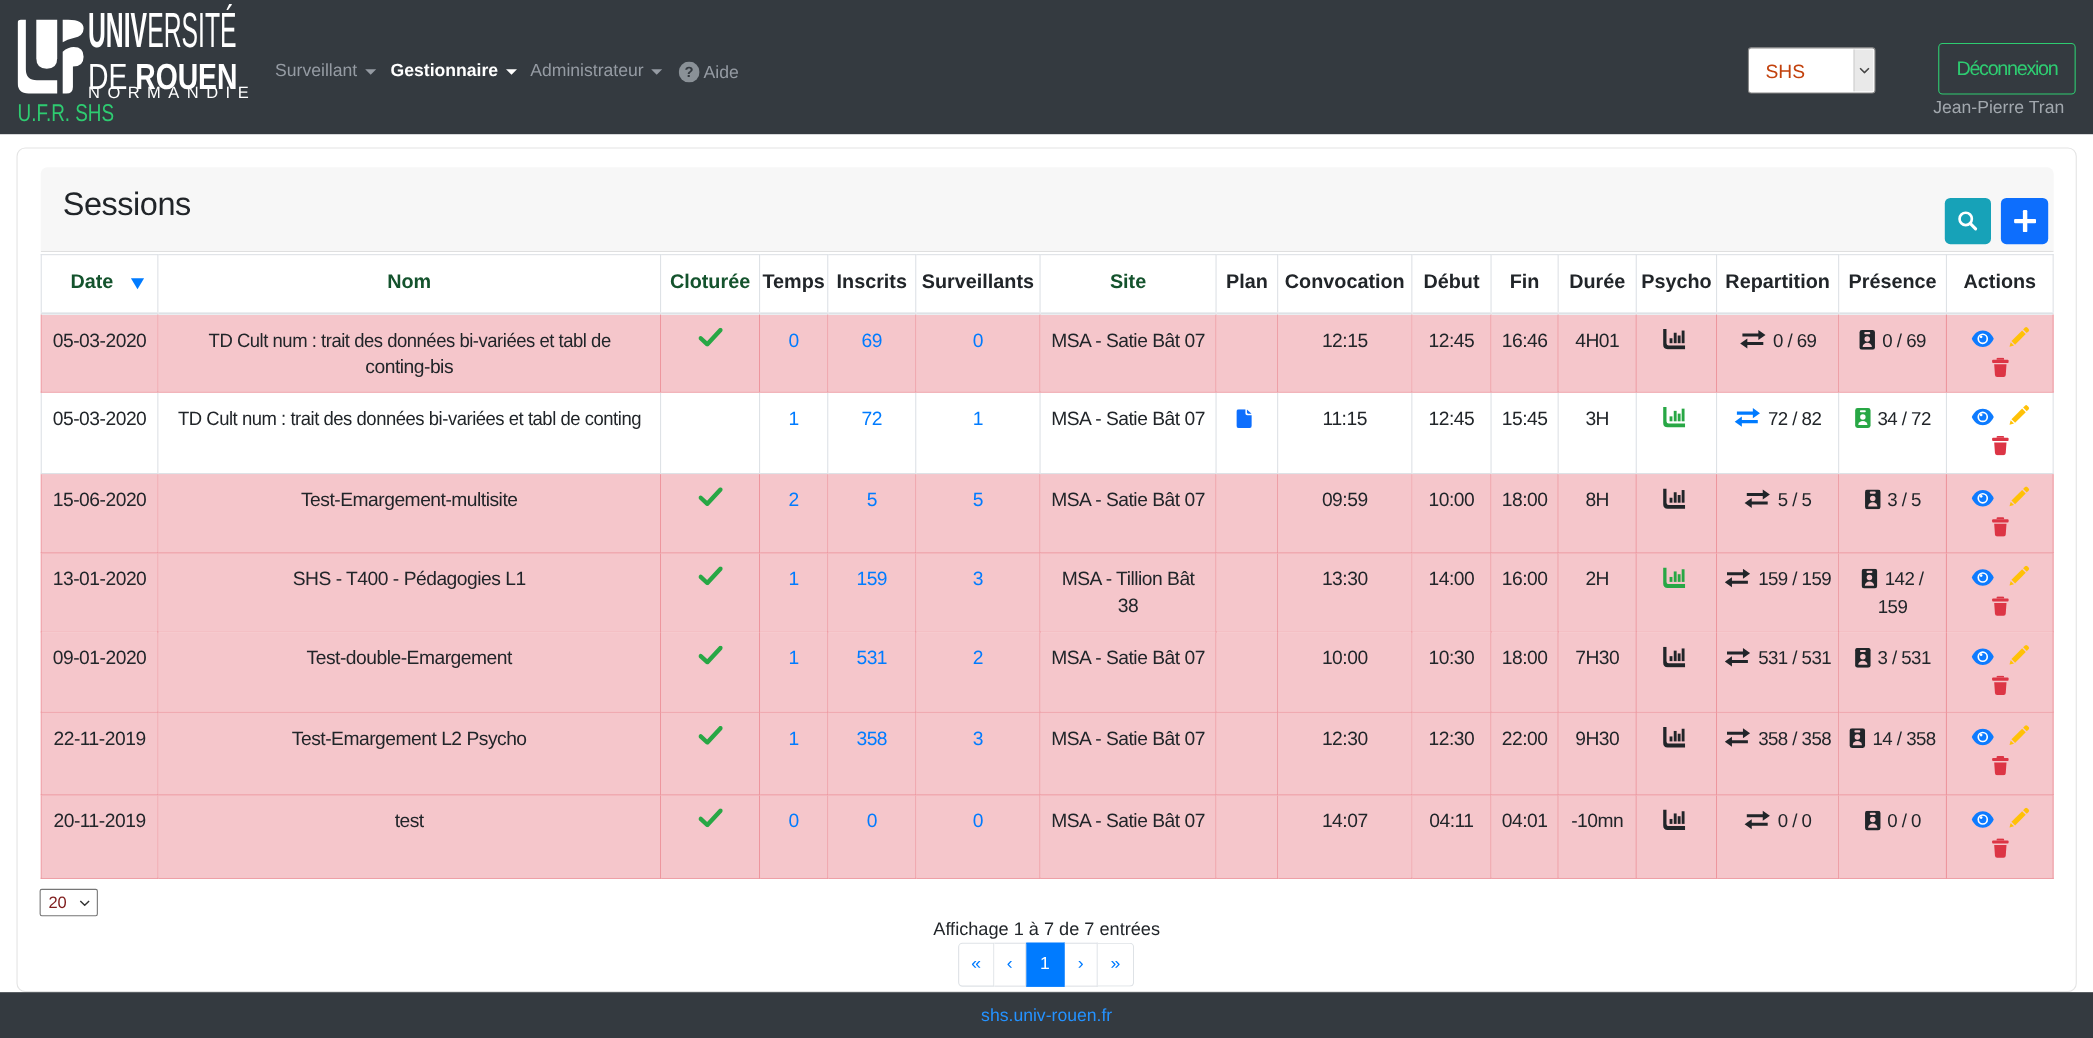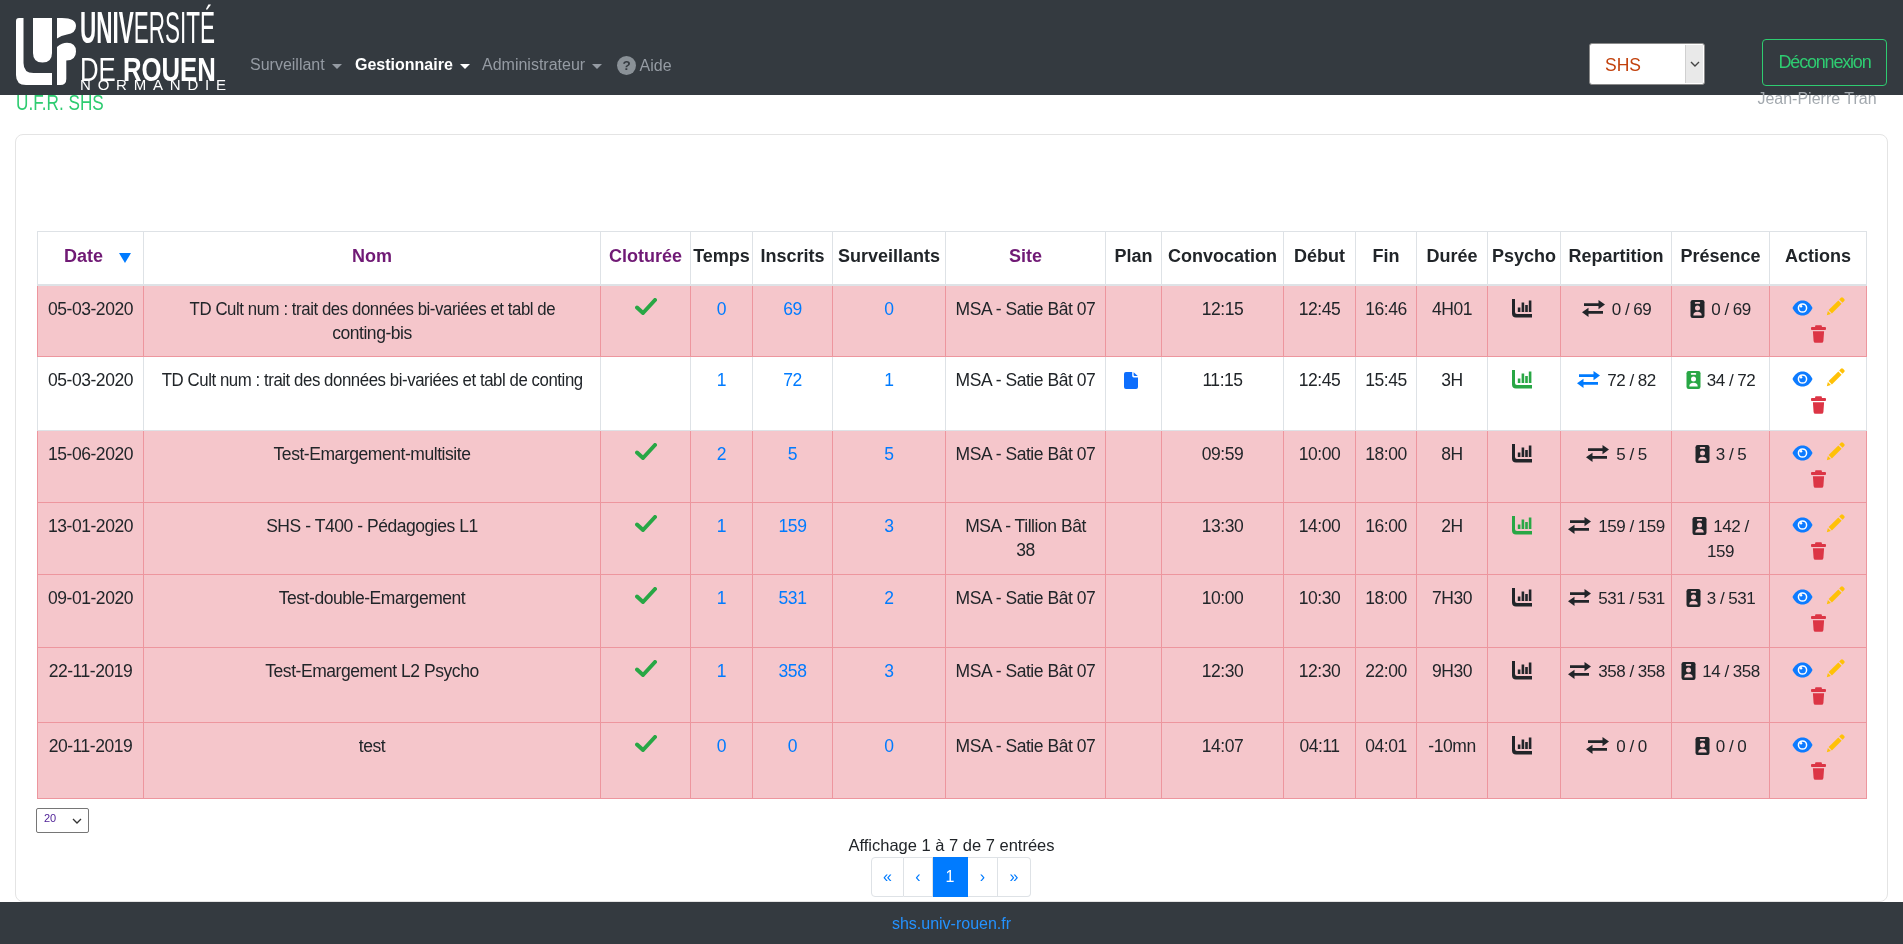--- a/index.html
+++ b/index.html
@@ -1,20 +1,20 @@
 <!DOCTYPE html>
 <html lang="fr"><head>
 <meta charset="utf-8">
 <title>Sessions</title>
 <style>
 *{margin:0;padding:0;box-sizing:border-box}
 html,body{width:1903px;height:944px;font-family:"Liberation Sans",sans-serif;background:#fff;overflow:hidden;position:relative}
 .abs{position:absolute}
 
-#topbar{position:absolute;left:0;top:0;width:1903px;height:95px;background:#343a40}
+#topbar{position:absolute;left:0;top:0;width:1903px;height:122px;background:#343a40}
 #footer{position:absolute;left:0;top:902px;width:1903px;height:42px;background:#343a40}
 #footer a{position:absolute;left:0;top:13px;width:100%;text-align:center;color:#2492ff;font-size:16px;text-decoration:none}
 .brandline{position:absolute;left:80px;color:#fff;transform-origin:left top;white-space:nowrap}
 #bl1{top:5px;font-size:45px;line-height:45px;font-weight:400;transform:scaleX(0.5)}
 #bl1 b{font-weight:700}
 #bl2{top:53px;font-size:33px;line-height:33px;font-weight:400;transform:scaleX(0.78)}
 #bl2 b{font-weight:700}
 #bl3{top:78px;font-size:15px;line-height:13px;letter-spacing:6.8px;transform:scaleX(1)}
 #ufr{position:absolute;left:16px;top:90px;color:#2ecc71;font-size:22px;transform:scaleX(0.78);transform-origin:left top;white-space:nowrap}
 .nav{position:absolute;top:56px;font-size:16px;color:#959ba3;white-space:nowrap}
@@ -30,35 +30,35 @@
 #band{position:absolute;left:21px;top:17px;width:1830px;height:77px;background:#f7f7f7;border-bottom:1px solid #dcdcdc;border-radius:6px 6px 0 0}
 #band h2{position:absolute;left:20px;top:17px;font-size:29.5px;line-height:34px;font-weight:400;color:#212529;letter-spacing:-0.4px}
 .btn{position:absolute;top:28px;width:42px;height:42px;border-radius:5px}
 #btnsearch{left:1731px;background:#17a2b8}
 #btnplus{left:1782px;width:43px;background:#0d6efd}
 .btn svg{position:absolute;left:50%;top:50%;transform:translate(-50%,-50%)}
 
 table{position:absolute;left:21px;top:96px;width:1830px;table-layout:fixed;border-collapse:collapse}
 th,td{border:1px solid #dee2e6;text-align:center;vertical-align:top;overflow:hidden}
 th{font-size:18px;font-weight:700;color:#212529;height:53px;border-bottom-width:2px;padding-top:14px}
-th.blue{color:#701a75}
+th.blue{color:#14532d}
 td{font-size:17.5px;line-height:24px;color:#212529;padding:11px 4px 0;letter-spacing:-0.45px}
 tr.closed td{background:#f5c6cb;border-color:#ed969e}
 a.num{color:#007bff;text-decoration:none}
 .squeeze{display:inline-block;transform:scaleX(0.96);transform-origin:center top;white-space:nowrap}
 .sortdown{display:inline-block;width:0;height:0;border-left:6px solid transparent;border-right:6px solid transparent;border-top:10px solid #007bff;vertical-align:baseline;margin-left:14px}
 .icg{display:inline-block;vertical-align:-3px;margin-right:6px}
 .aic{display:inline-block;vertical-align:-3px}
 td.act{font-size:0;letter-spacing:0}
 td.act .gap{display:inline-block;width:13px}
 .tra{display:inline-block;vertical-align:1px}
 .num2{letter-spacing:-0.5px;font-size:17px}
 
 #pagesize{position:absolute;left:36px;top:808px;width:53px;height:25px;border:1px solid #767676;border-radius:2px;background:#fff}
-#pagesize .txt{position:absolute;left:7px;top:3px;font-size:11px;color:#4c1d95}
+#pagesize .txt{position:absolute;left:7px;top:3px;font-size:15px;color:#7f1d1d}
 #info{position:absolute;left:0;top:836px;width:1903px;text-align:center;font-size:16.5px;color:#212529}
 #pager{position:absolute;left:871px;top:857px;height:40px;display:flex}
 #pager .pg{height:40px;line-height:38px;text-align:center;border:1px solid #dee2e6;border-left:none;font-size:16px;color:#007bff;background:#fff}
 #pager .pg:first-child{border-left:1px solid #dee2e6;border-radius:4px 0 0 4px}
 #pager .pg:last-child{border-radius:0 4px 4px 0}
 #pager .pg.on{background:#007bff;color:#fff;border-color:#007bff}
 </style>
 </head>
 <body>
 <div id="topbar">
@@ -85,20 +85,35 @@
         <svg width="10" height="6" viewBox="0 0 10 6" style="position:absolute;left:4px;top:16px">
           <path d="M1 1 L5 5 L9 1" stroke="#444" stroke-width="1.4" fill="none"></path>
         </svg>
       </span>
     </div>
   <div id="deconn">Déconnexion</div>
   <div id="jpt">Jean-Pierre Tran</div>
 </div>
 
 <div id="card">
+  <div id="band">
+    <h2>Sessions</h2>
+    <div class="btn" id="btnsearch">
+        <svg width="19" height="19" viewBox="0 0 19 19">
+          <circle cx="7.5" cy="7.5" r="5.6" stroke="#fff" stroke-width="2.4" fill="none"></circle>
+          <line x1="11.8" y1="11.8" x2="16.5" y2="16.5" stroke="#fff" stroke-width="2.8" stroke-linecap="round"></line>
+        </svg>
+      </div>
+    <div class="btn" id="btnplus">
+        <svg width="20" height="20" viewBox="0 0 20 20">
+          <rect x="8" y="0" width="4" height="20" rx="1" fill="#fff"></rect>
+          <rect x="0" y="8" width="20" height="4" rx="1" fill="#fff"></rect>
+        </svg>
+      </div>
+  </div>
   <table>
     <colgroup>
       <col style="width:106px">
         <col style="width:457px">
         <col style="width:90px">
         <col style="width:62px">
       <col style="width:80px">
         <col style="width:113px">
         <col style="width:160px">
         <col style="width:56px">

